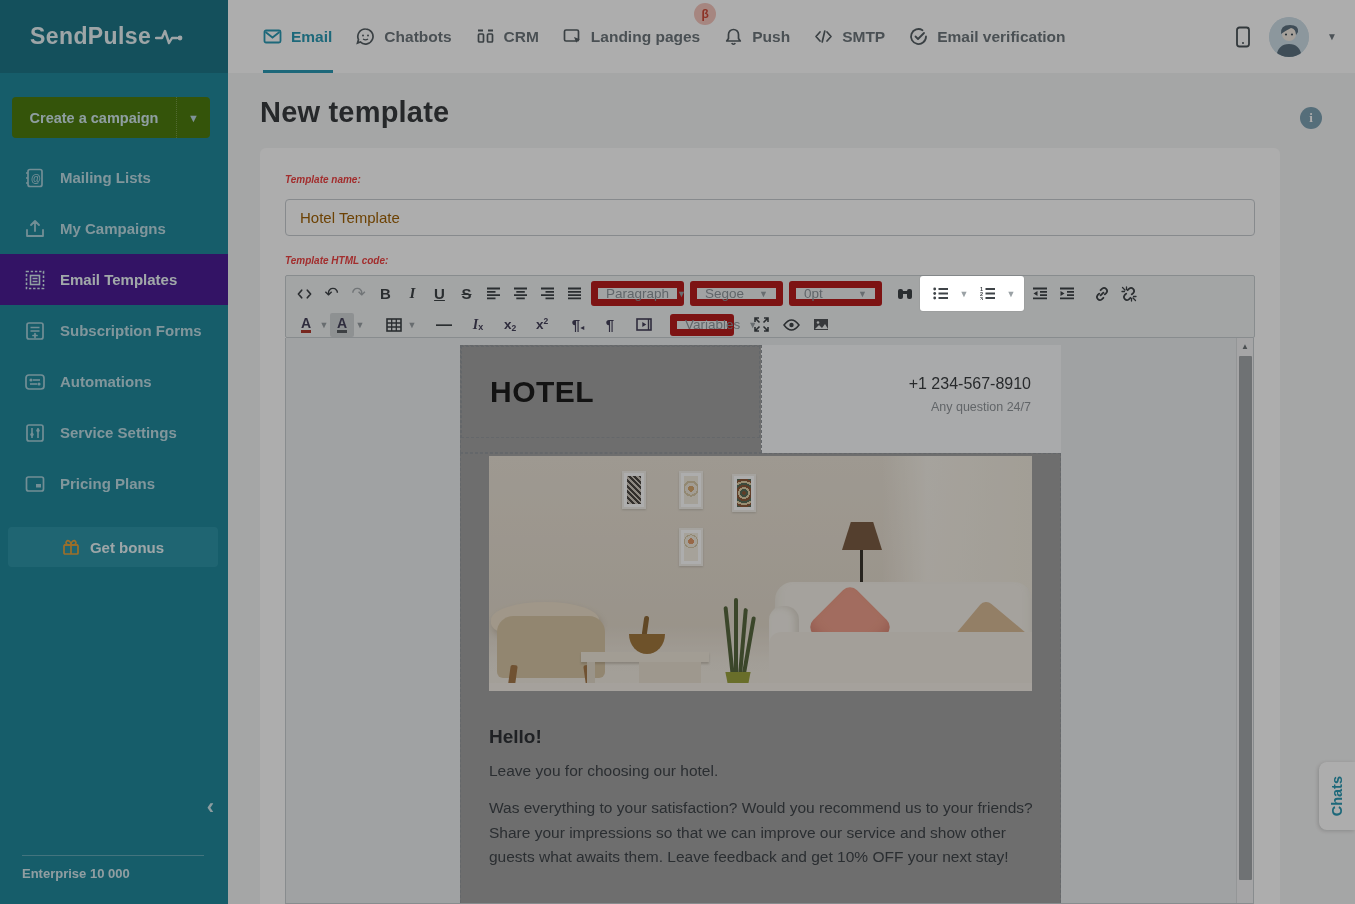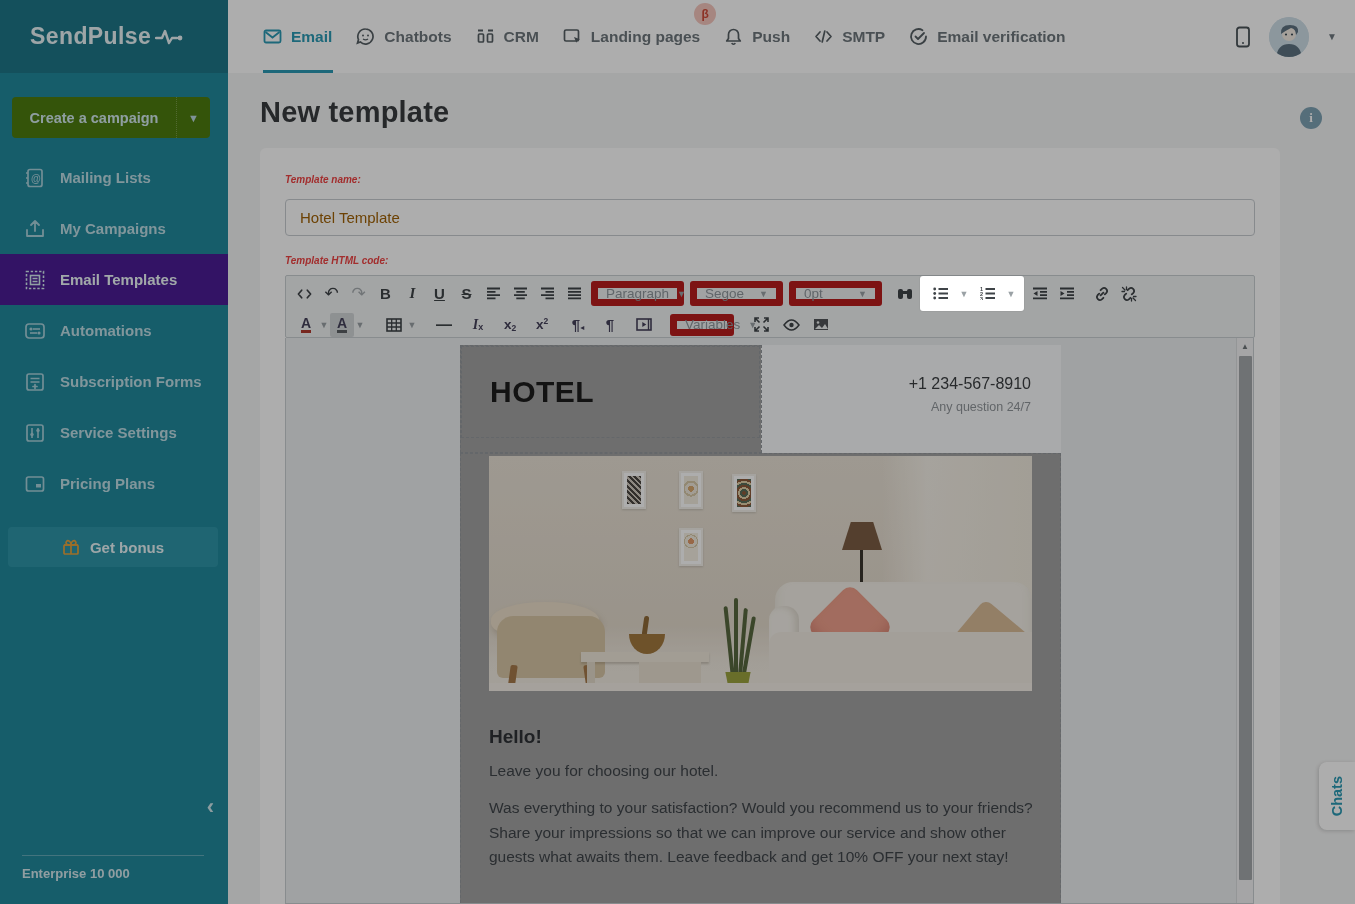--- a/index.html
+++ b/index.html
@@ -150,35 +150,35 @@
     <div class="side-item active">
       <svg class="ic" viewBox="0 0 22 22">
           <rect x="2.5" y="2.5" width="17" height="17" fill="none" stroke="currentColor" stroke-width="1.6" stroke-dasharray="2.4 1.8"></rect>
           <rect x="6.5" y="6.5" width="9" height="9" fill="none" stroke="currentColor" stroke-width="1.6"></rect>
           <path d="M8.5 9.5 h5 M8.5 12.5 h5" stroke="currentColor" stroke-width="1.4"></path>
         </svg>
       <span>Email Templates</span>
     </div>
     <div class="side-item">
       <svg class="ic" viewBox="0 0 22 22">
+          <rect x="3" y="3" width="16" height="16" rx="2" fill="none" stroke="currentColor" stroke-width="1.7"></rect>
+          <path d="M6.5 7.5 h9 M6.5 11 h9" stroke="currentColor" stroke-width="1.5"></path>
+          <path d="M11 13.5 v4 M9 15.5 h4" stroke="currentColor" stroke-width="1.7" stroke-linecap="round"></path>
+        </svg>
+      <span>Subscription Forms</span>
+    </div>
+    <div class="side-item">
+      <svg class="ic" viewBox="0 0 22 22">
           <rect x="2" y="4" width="18" height="14" rx="3" fill="none" stroke="currentColor" stroke-width="1.7"></rect>
           <circle cx="7" cy="9" r="1.6" fill="currentColor"></circle>
           <path d="M9 9 h7" stroke="currentColor" stroke-width="1.6"></path>
           <circle cx="15" cy="13" r="1.6" fill="currentColor"></circle>
           <path d="M6 13 h7" stroke="currentColor" stroke-width="1.6"></path>
         </svg>
       <span>Automations</span>
-    </div>
-    <div class="side-item">
-      <svg class="ic" viewBox="0 0 22 22">
-          <rect x="3" y="3" width="16" height="16" rx="2" fill="none" stroke="currentColor" stroke-width="1.7"></rect>
-          <path d="M6.5 7.5 h9 M6.5 11 h9" stroke="currentColor" stroke-width="1.5"></path>
-          <path d="M11 13.5 v4 M9 15.5 h4" stroke="currentColor" stroke-width="1.7" stroke-linecap="round"></path>
-        </svg>
-      <span>Subscription Forms</span>
     </div>
     <div class="side-item">
       <svg class="ic" viewBox="0 0 22 22">
           <rect x="3" y="3" width="16" height="16" rx="2" fill="none" stroke="currentColor" stroke-width="1.7"></rect>
           <path d="M8 6 v10 M14 6 v10" stroke="currentColor" stroke-width="1.6"></path>
           <circle cx="8" cy="12.5" r="1.7" fill="currentColor"></circle>
           <circle cx="14" cy="8.5" r="1.7" fill="currentColor"></circle>
         </svg>
       <span>Service Settings</span>
     </div>

